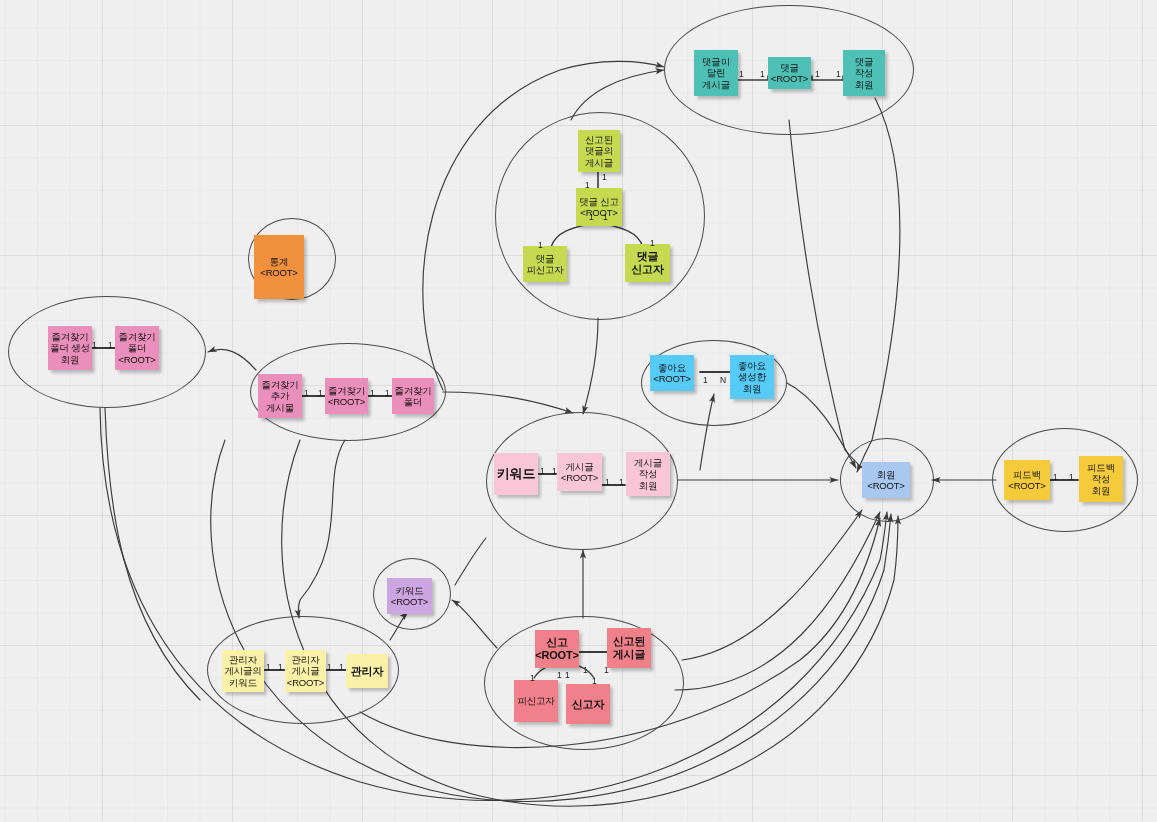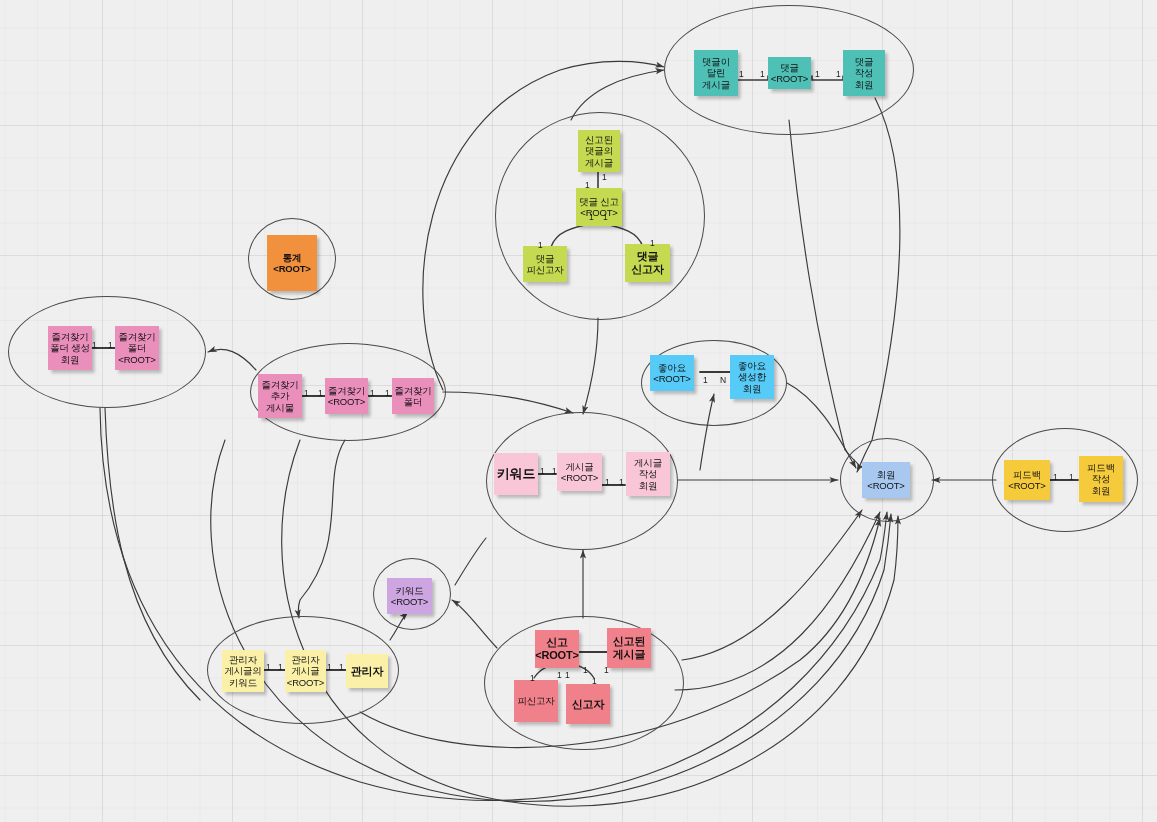--- a/index.html
+++ b/index.html
@@ -186,21 +186,21 @@
   <div class="card med" style="left:625px;top:244px;width:45px;height:38px;background:#c5da51;">
       <div>댓글<br>신고자</div>
     </div>
   <div class="mult" style="left:602px;top:172px;">1</div>
   <div class="mult" style="left:585px;top:180px;">1</div>
   <div class="mult" style="left:589px;top:212px;">1</div>
   <div class="mult" style="left:603px;top:212px;">1</div>
   <div class="mult" style="left:538px;top:240px;">1</div>
   <div class="mult" style="left:650px;top:238px;">1</div>
 
-  <div class="card" style="left:267px;top:235px;width:50px;height:56px;background:#f2913d;font-weight:bold;">
+  <div class="card" style="left:254px;top:235px;width:50px;height:64px;background:#f2913d;">
       <div>통계<br>&lt;ROOT&gt;</div>
     </div>
 
   <div class="card" style="left:48px;top:326px;width:44px;height:44px;background:#ea8ebb;">
       <div>즐겨찾기<br>폴더 생성<br>회원</div>
     </div>
   <div class="card" style="left:115px;top:326px;width:44px;height:44px;background:#ea8ebb;">
       <div>즐겨찾기<br>폴더<br>&lt;ROOT&gt;</div>
     </div>
   <div class="mult" style="left:92px;top:340px;">1</div>

